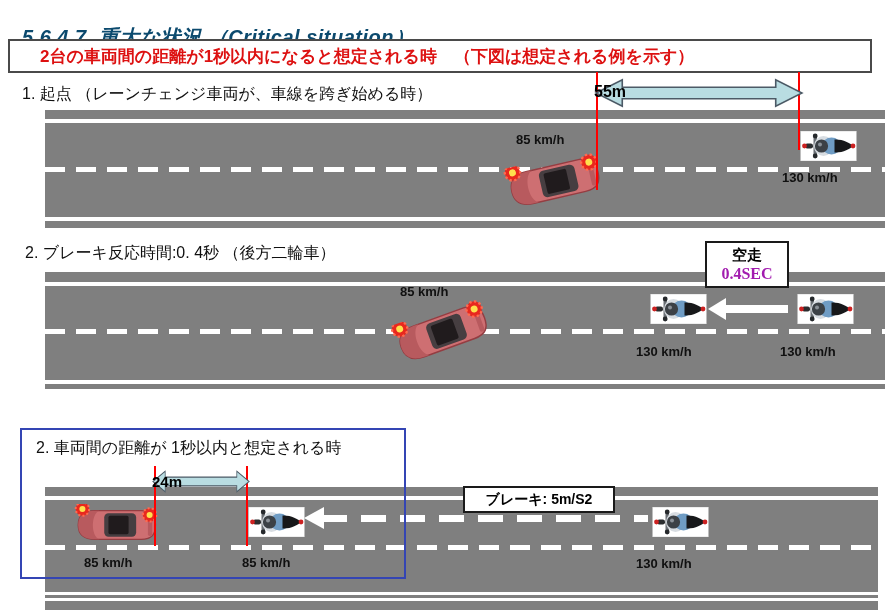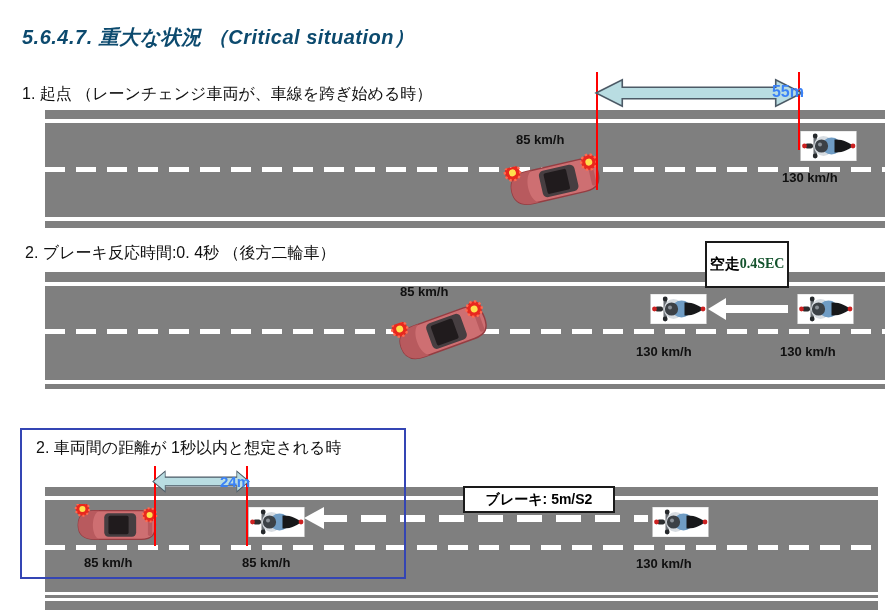--- a/index.html
+++ b/index.html
@@ -32,31 +32,31 @@
     position:absolute; left:0; right:0; height:5px;
     background:repeating-linear-gradient(90deg,#ffffff 0 20px,transparent 20px 31px);
   }
 
   
   .redline { position:absolute; width:2px; background:#ff0000; }
   .dist-arrow { position:absolute; }
   .dist-arrow svg { display:block; overflow:visible; }
   .dist-label {
     position:absolute; left:0; right:0; top:50%; transform:translateY(-54%);
-    text-align:right; font-weight:bold; color:#3b82f6;
+    text-align:left; font-weight:bold; color:#000000;
   }
 
   
   .callout {
     position:absolute; background:#ffffff; border:2px solid #1a1a1a;
-    display:flex; flex-direction:row; align-items:center; justify-content:center;
+    display:flex; flex-direction:column; align-items:center; justify-content:center;
     z-index:7;
   }
   .callout .l1 { font-size:15px; font-weight:bold; color:#000; line-height:1.25; }
-  .callout .l2 { font-size:14px; font-weight:bold; color:#14532d; font-family:"Liberation Serif",serif; line-height:1.2; }
+  .callout .l2 { font-size:16px; font-weight:bold; color:#a21caf; font-family:"Liberation Serif",serif; line-height:1.2; }
   .brake-box {
     position:absolute; background:#ffffff; border:2px solid #1a1a1a;
     display:flex; align-items:center; justify-content:center;
     font-size:14px; font-weight:bold; color:#000; z-index:7; white-space:nowrap;
   }
 
   
   .solid-arrow-body { position:absolute; background:#ffffff; z-index:4; }
   .arrow-head-left {
     position:absolute; width:0; height:0; z-index:4;
@@ -113,20 +113,23 @@
         <circle cx="4" cy="15" r="2.4" fill="#cc2222"></circle>
         <circle cx="52.5" cy="15" r="2.4" fill="#cc2222"></circle>
       </symbol>
       <symbol id="sym-darrow" viewBox="0 0 208 34" preserveAspectRatio="none">
         <polygon points="2,17 28,3 28,11 180,11 180,3 206,17 180,31 180,23 28,23 28,31" fill="#b9dde2" stroke="#4c5a66" stroke-width="1.6"></polygon>
       </symbol>
     </defs>
   </svg>
 
   <div class="abs page-title">5.6.4.7.  重大な状況 （Critical situation）</div>
+  <div class="abs alert-box">
+    <span class="alert-text">2台の車両間の距離が1秒以内になると想定される時　（下図は想定される例を示す）</span>
+  </div>
 
   <div class="abs sec-label" style="left:22px; top:84px;">1. 起点 （レーンチェンジ車両が、車線を跨ぎ始める時）</div>
 
   <div class="abs road" style="left:45px; top:110px; width:840px; height:118px;">
     <div class="wline" style="top:9px;"></div>
     <div class="dashline" style="top:57px;"></div>
     <div class="wline" style="top:107px;"></div>
   </div>
 
   <div class="redline z6" style="left:596px; top:72px; height:118px;"></div>

